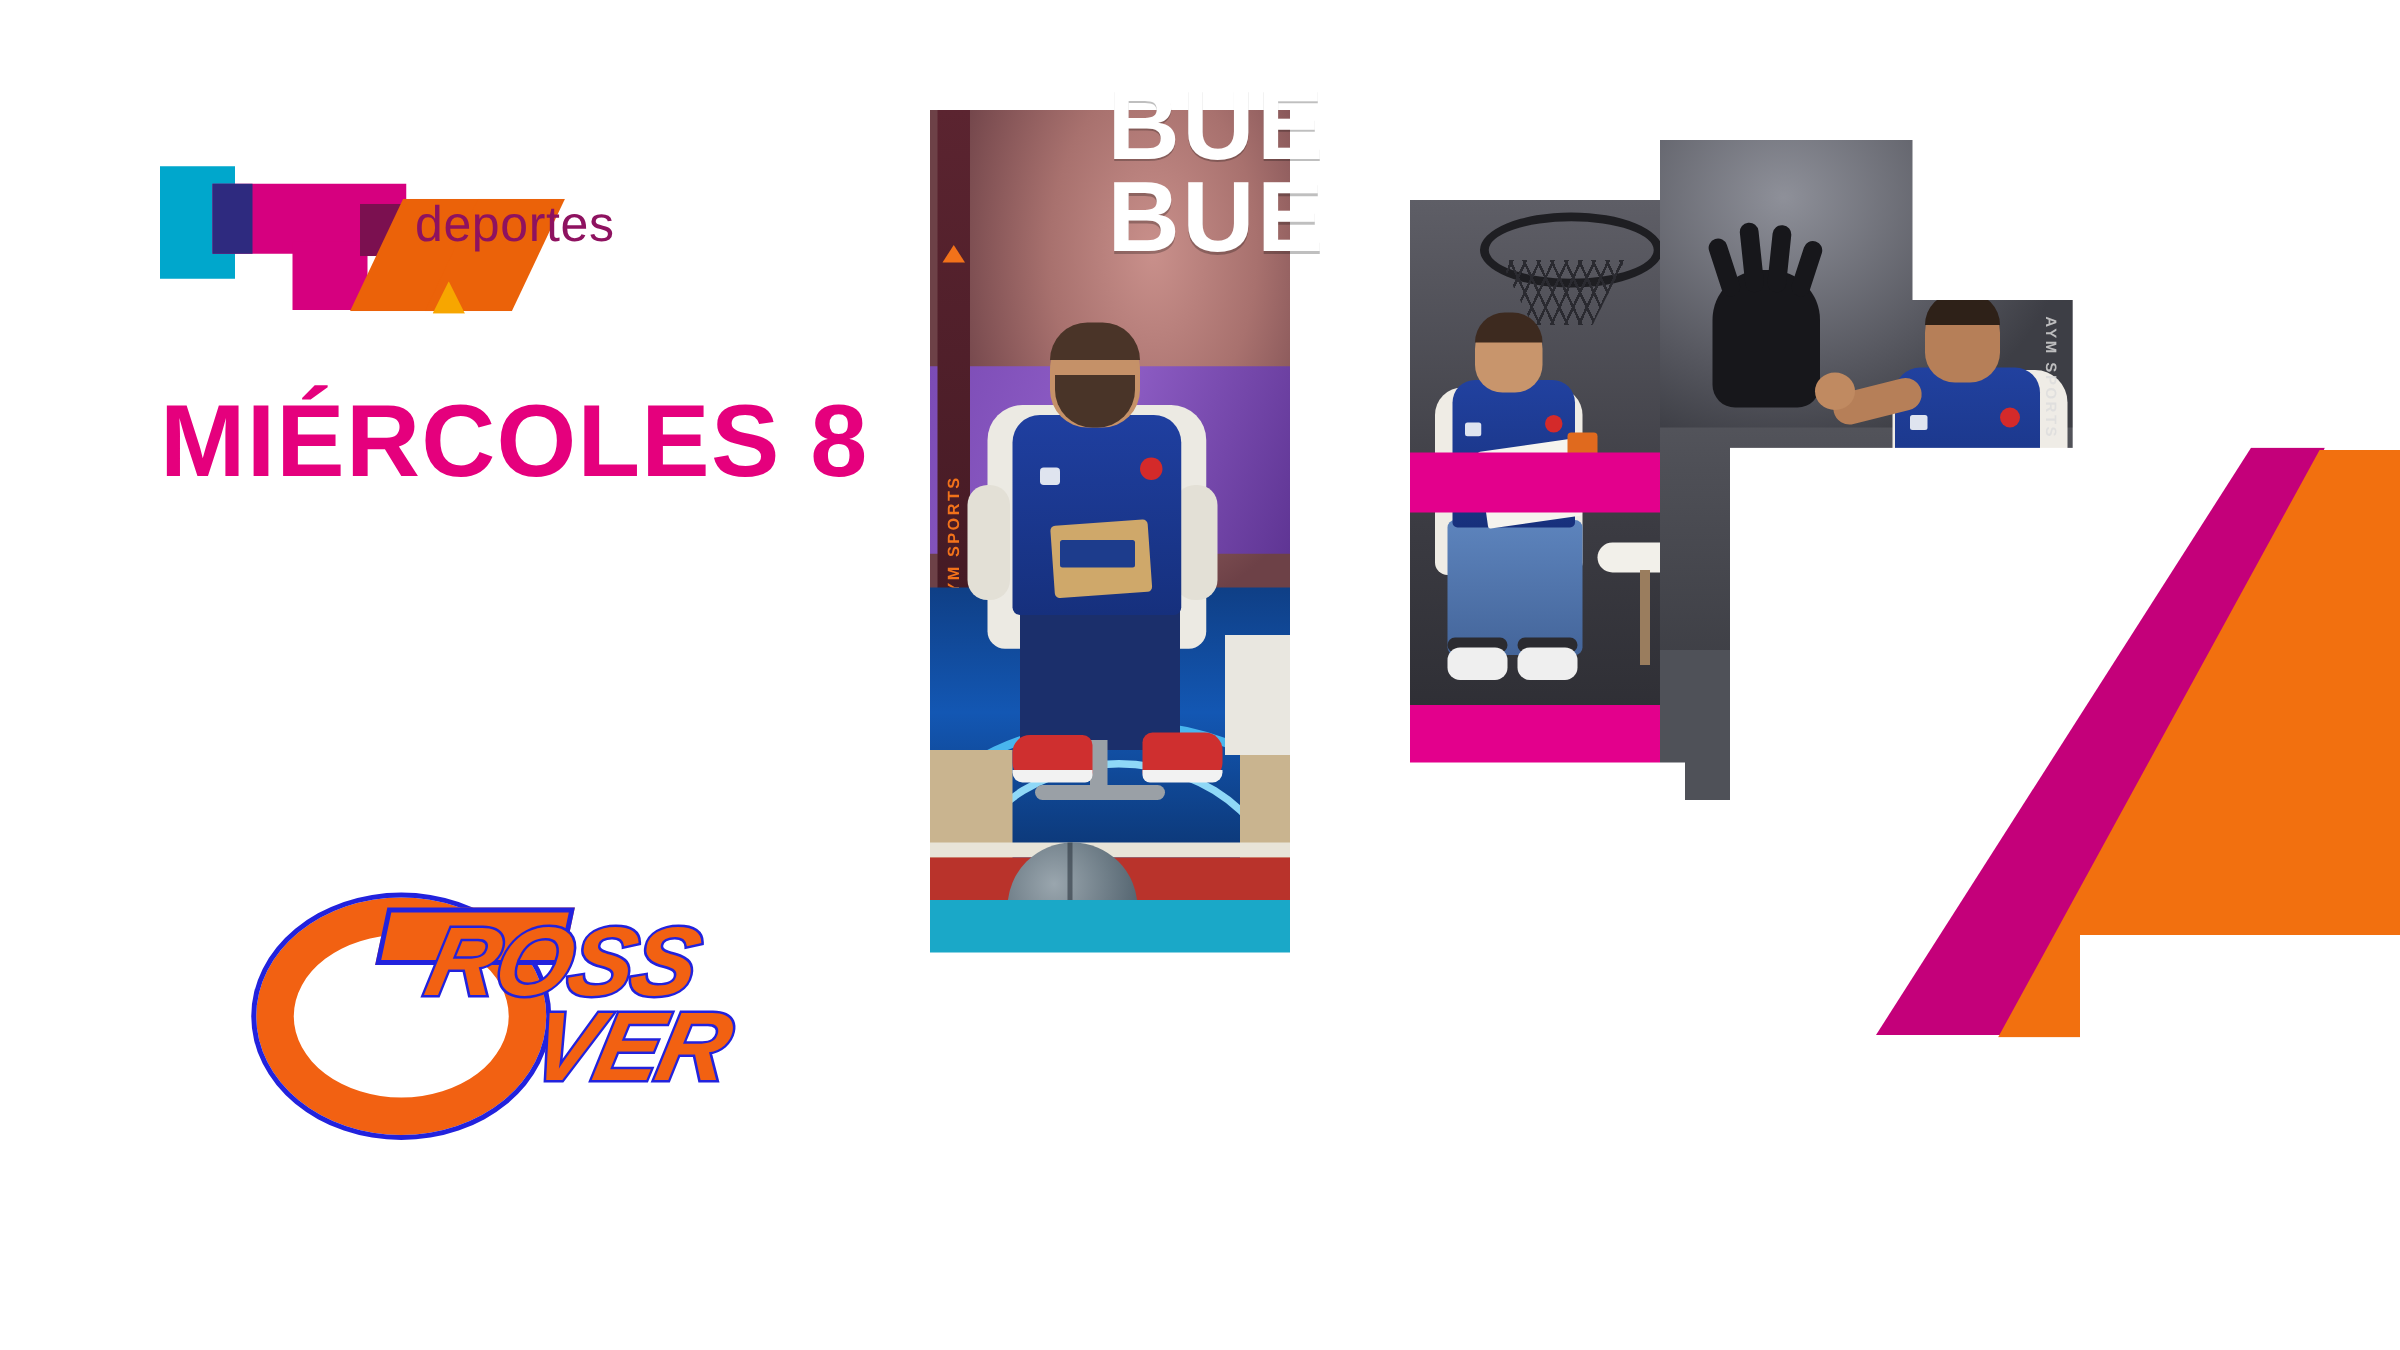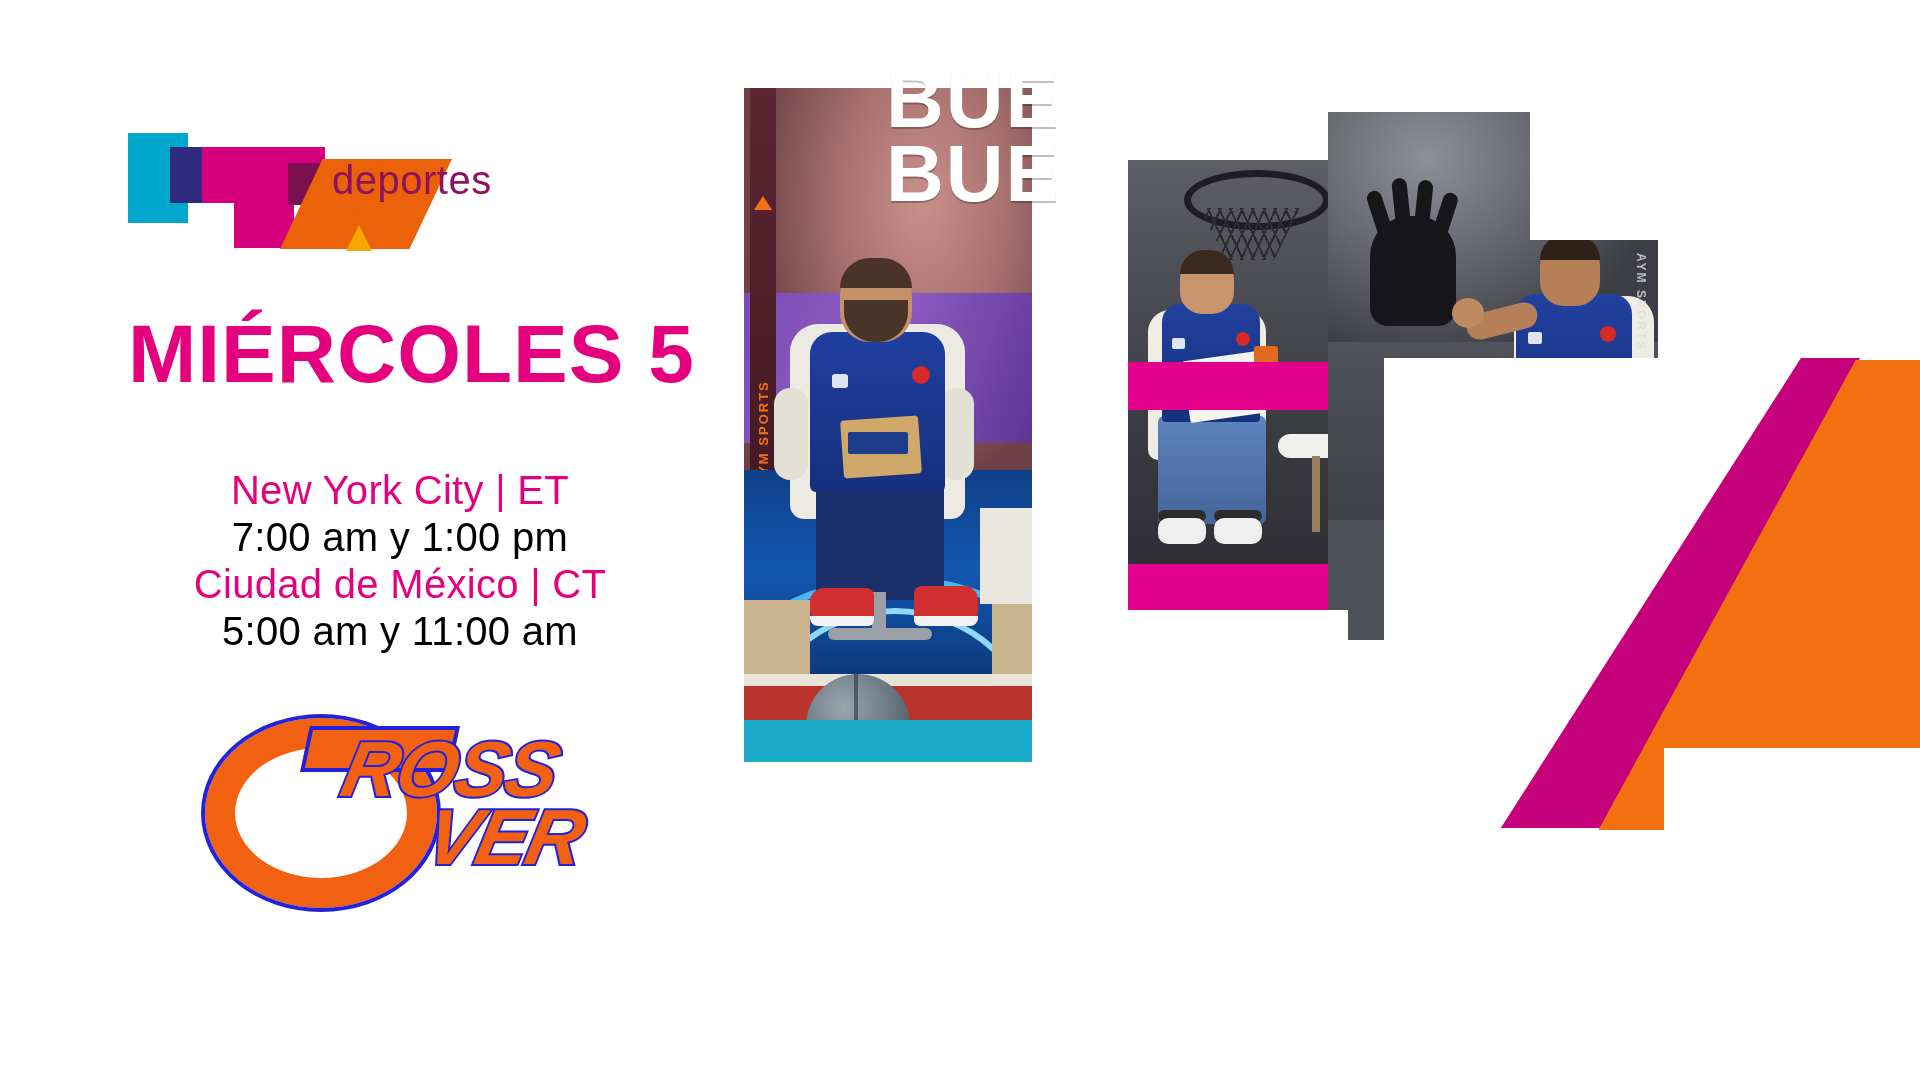--- a/index.html
+++ b/index.html
@@ -240,28 +240,22 @@
       <div class="lg-mag-top"></div>
       <div class="lg-indigo"></div>
       <div class="lg-mag-stem"></div>
       <div class="lg-plum"></div>
       <div class="lg-v1"></div>
       <div class="lg-v2"></div>
       <div class="lg-v-amber"></div>
     </div>
     <div class="brand-sub">deportes</div>
 
-    <div class="day-title">MIÉRCOLES 5</div>
-
-    <div class="schedule">
-      <div class="sched-line sched-city">New York City | ET</div>
-      <div class="sched-line sched-time">7:00 am y 1:00 pm</div>
-      <div class="sched-line sched-city">Ciudad de México | CT</div>
-      <div class="sched-line sched-time">5:00 am y 11:00 am</div>
-    </div>
+    <div class="day-title">MIÉRCOLES 8</div>
+
 
     <div class="crossover">
       <div class="co-ring-outer"></div>
       <div class="co-bar"></div>
       <div class="co-text co-ross">ROSS</div>
       <div class="co-text co-ver">VER</div>
     </div>
   </div>
 
   <div class="collage">

